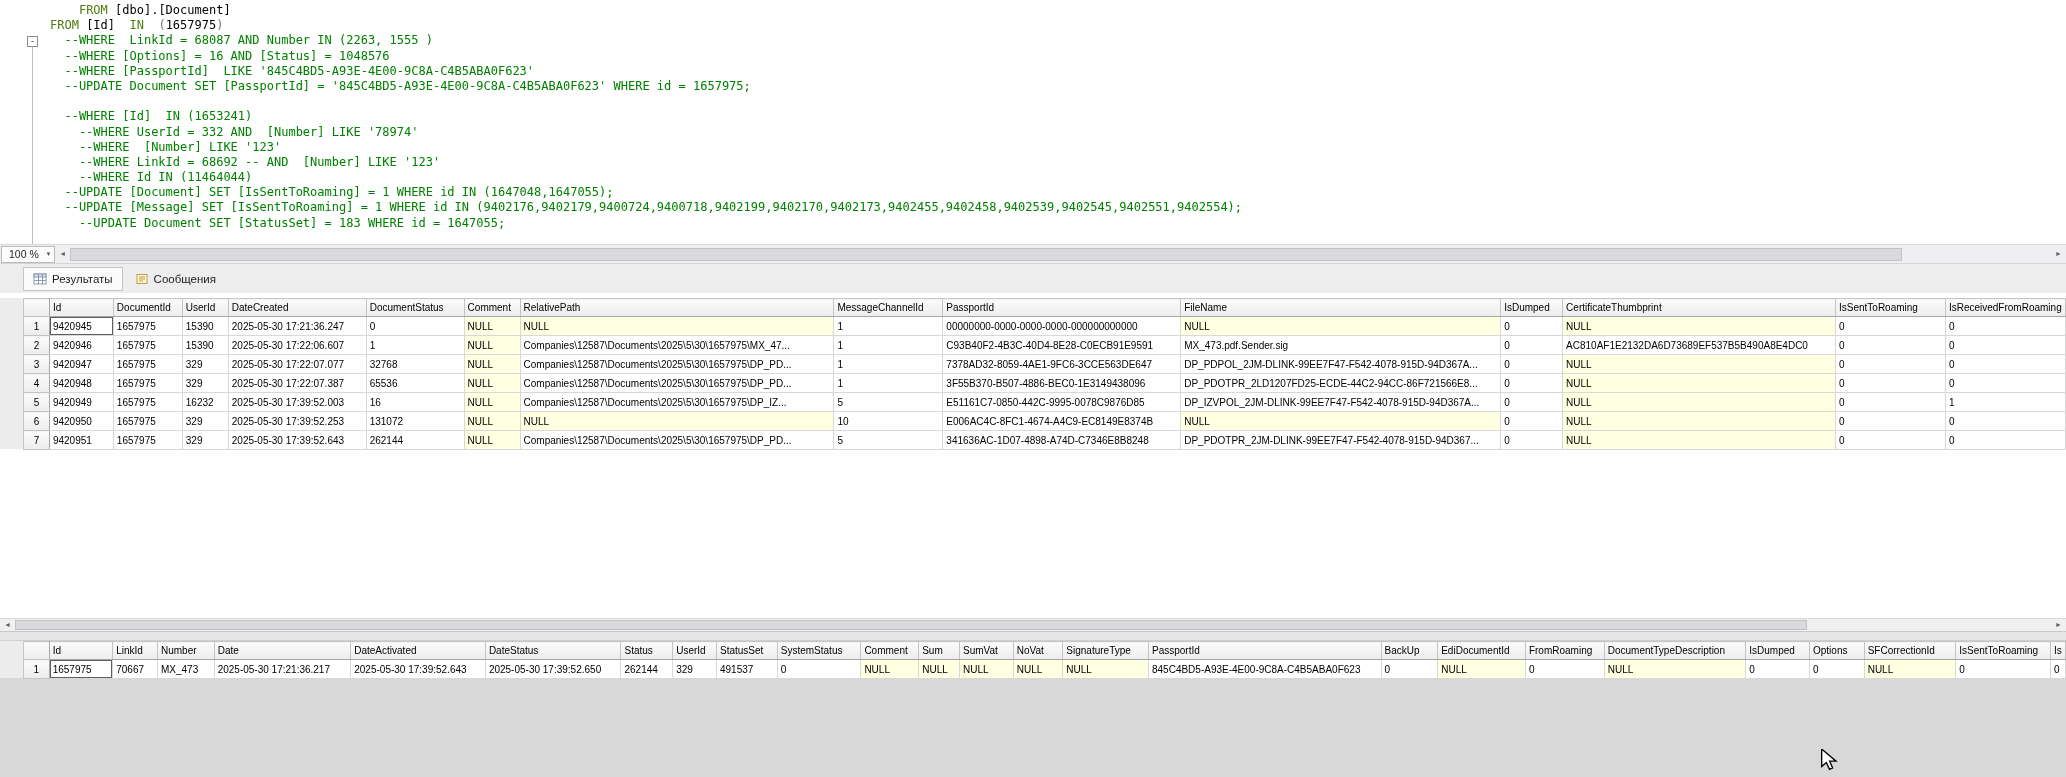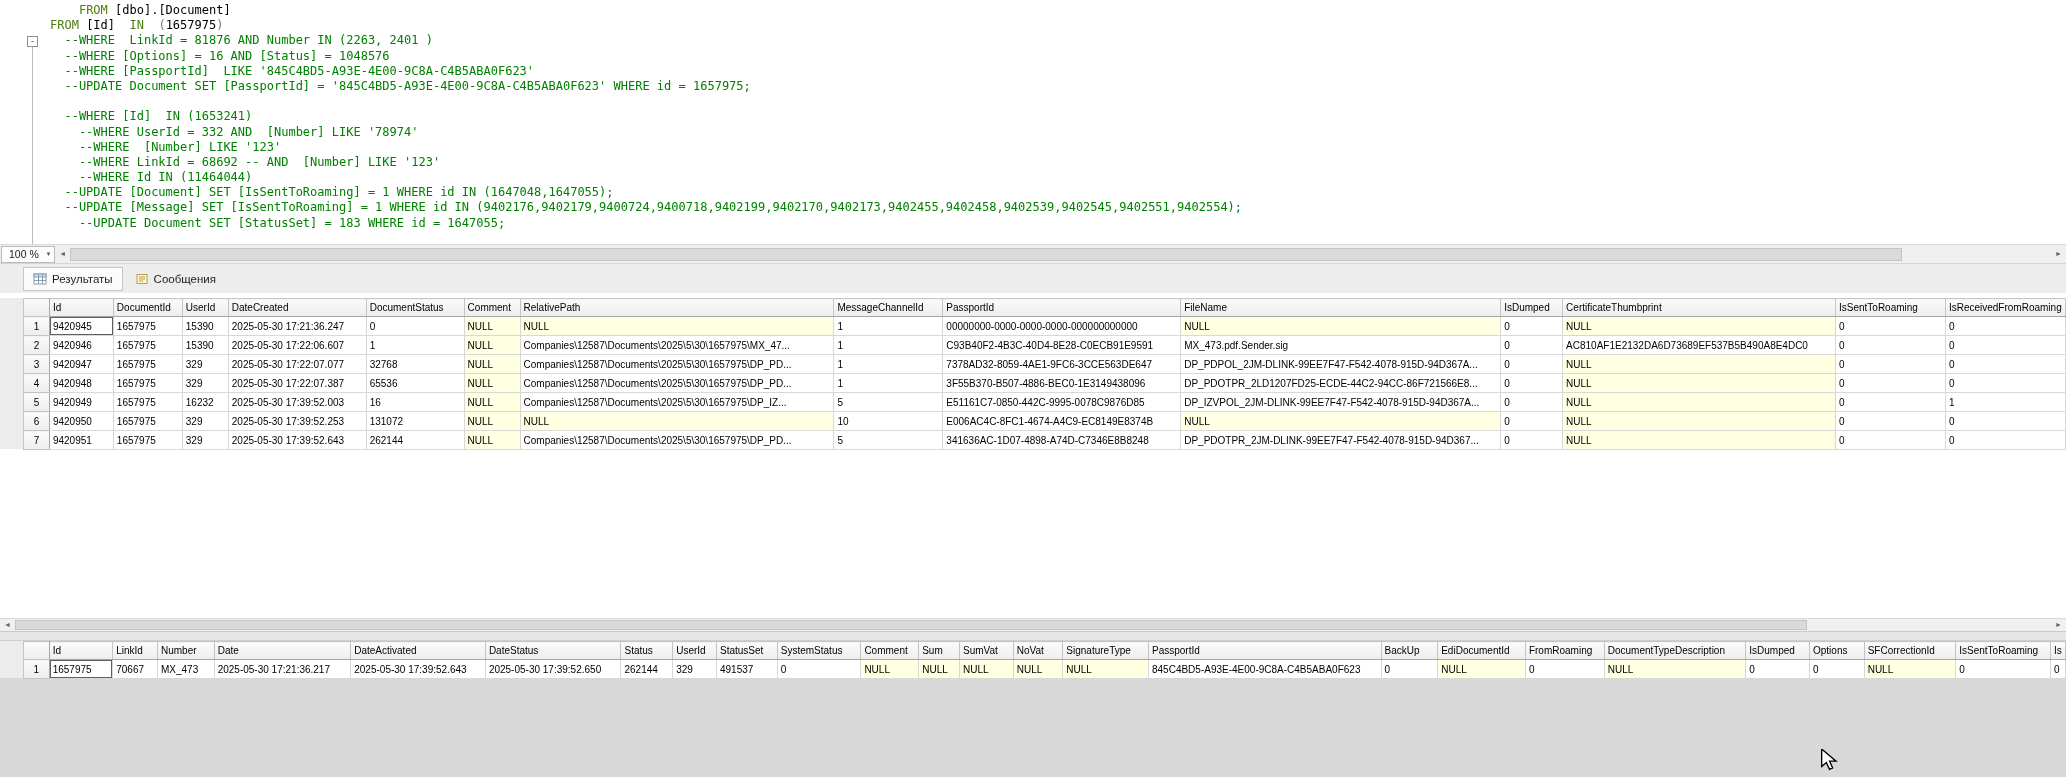--- a/index.html
+++ b/index.html
@@ -73,21 +73,21 @@
 <body>
 
 <div class="screen">
 
   <div class="editor">
     <div class="fold-box">-</div>
     <div class="fold-line"></div>
     <div class="code" id="code">
         <div class="code-line"><span class="s-t">    </span><span class="s-k">FROM</span><span class="s-t"> [dbo].[Document]</span></div>
         <div class="code-line"><span class="s-k">FROM</span><span class="s-t"> [Id]  </span><span class="s-k">IN</span><span class="s-g">  (</span><span class="s-t">1657975</span><span class="s-g">)</span></div>
-        <div class="code-line"><span class="s-c">  --WHERE  LinkId = 81876 AND Number IN (2263, 2401 )</span></div>
+        <div class="code-line"><span class="s-c">  --WHERE  LinkId = 68087 AND Number IN (2263, 1555 )</span></div>
         <div class="code-line"><span class="s-c">  --WHERE [Options] = 16 AND [Status] = 1048576</span></div>
         <div class="code-line"><span class="s-c">  --WHERE [PassportId]  LIKE '845C4BD5-A93E-4E00-9C8A-C4B5ABA0F623'</span></div>
         <div class="code-line"><span class="s-c">  --UPDATE Document SET [PassportId] = '845C4BD5-A93E-4E00-9C8A-C4B5ABA0F623' WHERE id = 1657975;</span></div>
         <div class="code-line">&nbsp;</div>
         <div class="code-line"><span class="s-c">  --WHERE [Id]  IN (1653241)</span></div>
         <div class="code-line"><span class="s-c">    --WHERE UserId = 332 AND  [Number] LIKE '78974'</span></div>
         <div class="code-line"><span class="s-c">    --WHERE  [Number] LIKE '123'</span></div>
         <div class="code-line"><span class="s-c">    --WHERE LinkId = 68692 -- AND  [Number] LIKE '123'</span></div>
         <div class="code-line"><span class="s-c">    --WHERE Id IN (11464044)</span></div>
         <div class="code-line"><span class="s-c">  --UPDATE [Document] SET [IsSentToRoaming] = 1 WHERE id IN (1647048,1647055);</span></div>

